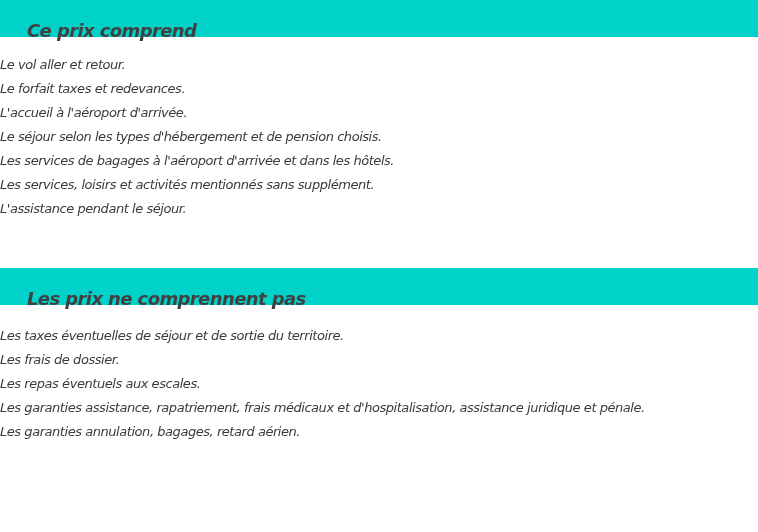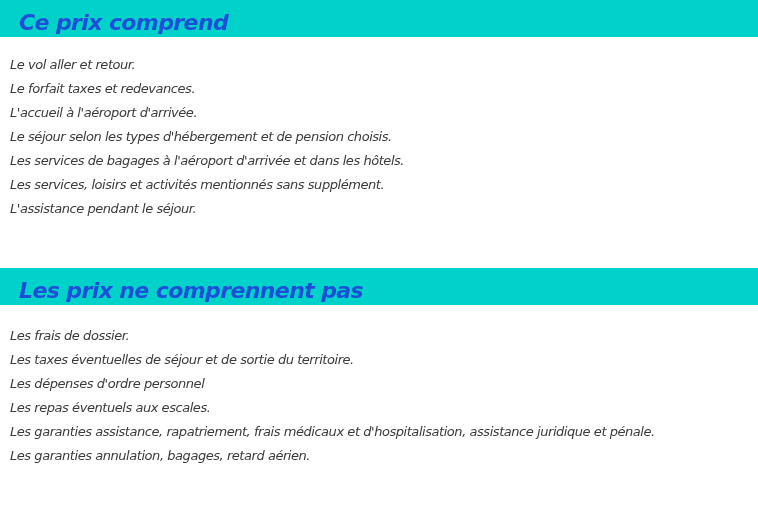--- a/index.html
+++ b/index.html
@@ -17,46 +17,45 @@
     .section-header {
       position: absolute;
       left: 0;
       width: 758px;
       height: 37px;
       background: #00D2C9;
       box-sizing: border-box;
       padding-left: 15px;
     }
     .section-header h2 {
-      margin: 4px;
-      color: #1d4ed8;
+      margin: 12px;
+      color: #404040;
       font-family: "DejaVu Sans", sans-serif;
       font-style: italic;
       font-weight: bold;
-      font-size: 22px;
+      font-size: 18px;
       line-height: 37px;
       letter-spacing: -0.6px;
     }
     .items {
       position: absolute;
       left: 0;
       margin: 0;
       padding: 0;
       list-style: none;
     }
     .items li {
       font-family: "DejaVu Sans", sans-serif;
       font-style: italic;
       font-size: 13px;
       color: #3a3a3a;
       height: 24px;
       line-height: 24px;
       white-space: nowrap;
       letter-spacing: -0.45px;
-      padding-left: 10px;
     }
     #header-1 { top: 0; }
     #list-1 { top: 53px; }
     #header-2 { top: 268px; }
     #list-2 { top: 324px; }
   </style>
 </head>
 <body>
 
 <div class="section-header" id="header-1">
@@ -71,19 +70,18 @@
   <li>Les services de bagages à l'aéroport d'arrivée et dans les hôtels.</li>
   <li>Les services, loisirs et activités mentionnés sans supplément.</li>
   <li>L'assistance pendant le séjour.</li>
 </ul>
 
 <div class="section-header" id="header-2">
   <h2>Les prix ne comprennent pas</h2>
 </div>
 
 <ul class="items" id="list-2">
+  <li>Les taxes éventuelles de séjour et de sortie du territoire.</li>
   <li>Les frais de dossier.</li>
-  <li>Les taxes éventuelles de séjour et de sortie du territoire.</li>
-  <li>Les dépenses d'ordre personnel</li>
   <li>Les repas éventuels aux escales.</li>
   <li>Les garanties assistance, rapatriement, frais médicaux et d'hospitalisation, assistance juridique et pénale.</li>
   <li>Les garanties annulation, bagages, retard aérien.</li>
 </ul>
 
 </body></html>

